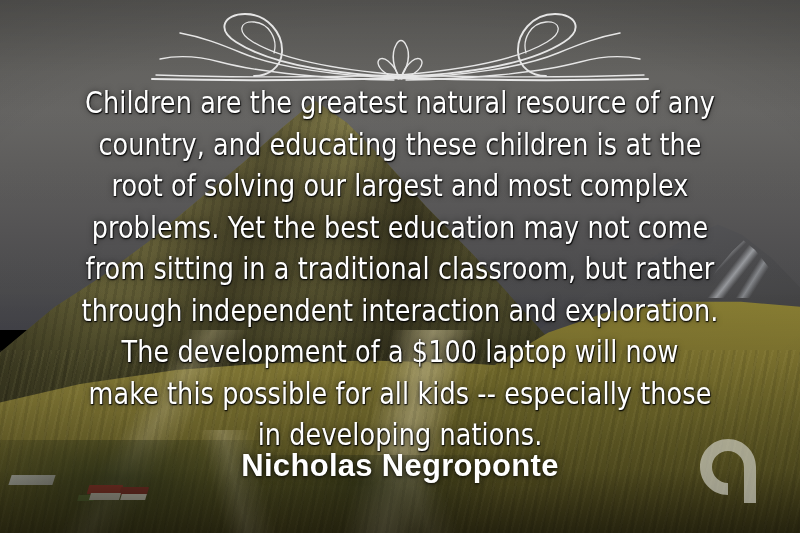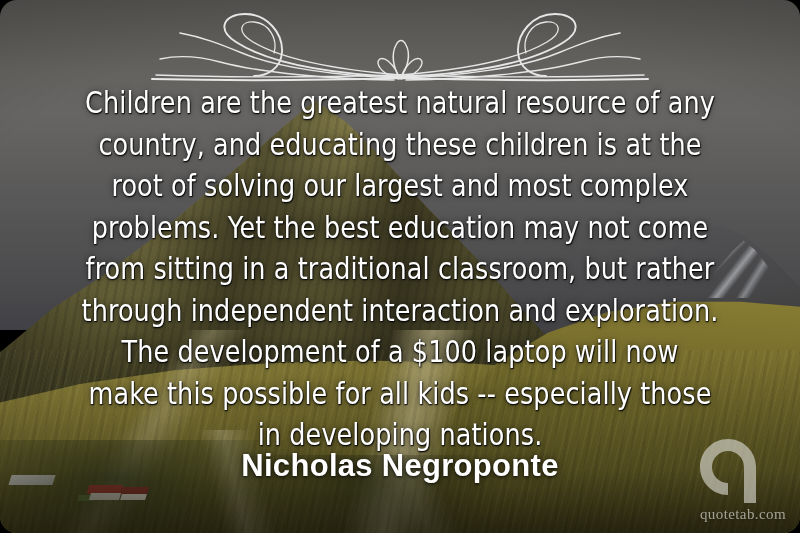--- a/index.html
+++ b/index.html
@@ -10,21 +10,20 @@
     overflow: hidden;
     background: #000;
   }
 
   #quote-card {
     position: relative;
     width: 800px;
     height: 533px;
     overflow: hidden;
     font-family: "Liberation Sans", sans-serif;
-    border-radius: 17px;
   }
 
   
   .bg { position:absolute; inset:0; overflow:hidden; }
 
   
   .sky {
     position:absolute; left:0; top:0; width:800px; height:330px;
     background: linear-gradient(180deg,
         #63625f 0%, #676663 18%, #6a6967 34%,
@@ -297,16 +296,15 @@
 
   <div class="watermark">
     <div class="wm-q">
       <svg viewBox="0 0 62 64" xmlns="http://www.w3.org/2000/svg">
         <path fill="#dcdcd4" d="M28 0 C12.5 0 0 12.5 0 28 C0 43.5 12.5 56 28 56 L28 44
                  C19.2 44 12 36.8 12 28 C12 19.2 19.2 12 28 12
                  C36.8 12 44 19.2 44 28 L44 64 L56 64 L56 28
                  C56 12.5 43.5 0 28 0 Z"></path>
       </svg>
     </div>
-    <div class="wm-text">quotetab.com</div>
   </div>
 
 </div>
 
 </body></html>

